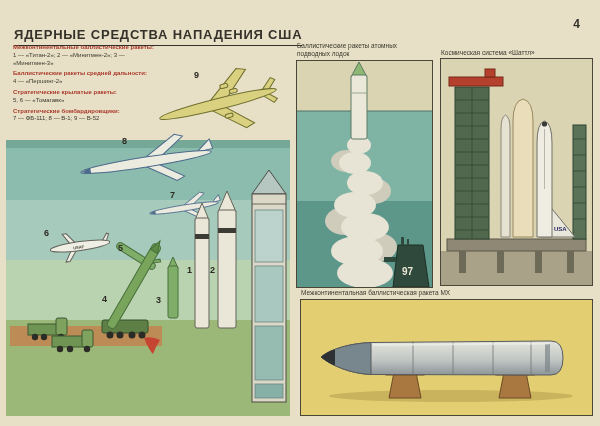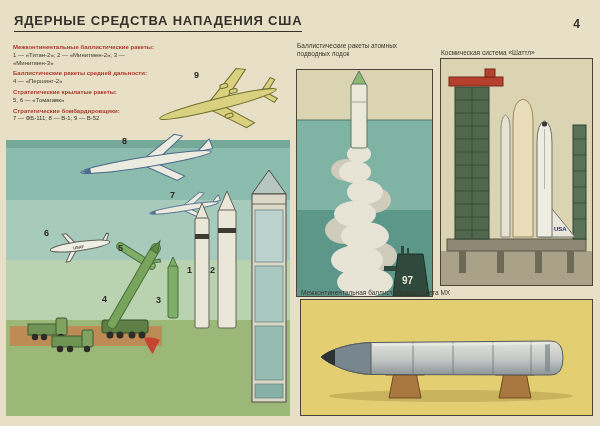--- a/index.html
+++ b/index.html
@@ -1,30 +1,30 @@
 <!DOCTYPE html>
 <html><head>
 <meta charset="utf-8">
 <style>
   html,body{margin:0;padding:0;background:#555;}
   .page{position:relative;width:600px;height:426px;background:#e8e0c6;
         font-family:"Liberation Sans",sans-serif;overflow:hidden;box-sizing:border-box;}
-  .title{position:absolute;left:14px;top:13px;font-size:13px;font-weight:bold;
+  .title{position:absolute;left:14px;top:27px;font-size:13px;font-weight:bold;
          letter-spacing:.8px;color:#34312a;border-bottom:1.5px solid #34312a;padding-bottom:3px;}
   .pagenum{position:absolute;right:20px;top:17px;font-size:12px;font-weight:bold;color:#34312a;}
   .legend{position:absolute;left:13px;top:44px;width:142px;z-index:3;}
   .lg{margin-bottom:3px;}
   .lh{color:#a8382a;font-size:6px;font-weight:bold;line-height:1.3;}
   .li{color:#3c392e;font-size:6px;line-height:1.3;}
   .caption{position:absolute;font-size:6.5px;color:#3a372c;line-height:1.3;z-index:3;}
   .cap-slbm{left:297px;top:42px;width:128px;}
   .cap-shuttle{left:441px;top:49px;width:150px;}
   .cap-mx{left:301px;top:289px;width:240px;}
   .panel{position:absolute;border:1px solid #4a463a;box-sizing:border-box;background:#d9d2b2;}
-  .p-slbm{left:296px;top:69px;width:137px;height:228px;}
+  .p-slbm{left:296px;top:60px;width:137px;height:228px;}
   .p-shuttle{left:440px;top:58px;width:153px;height:228px;}
   .p-mx{left:300px;top:299px;width:293px;height:117px;}
   .left-art{position:absolute;left:6px;top:58px;z-index:1;}
   svg{display:block;}
   .marker{font-size:9px;font-weight:bold;fill:#2b2922;}
 </style>
 </head>
 <body>
 
 <div class="page">

